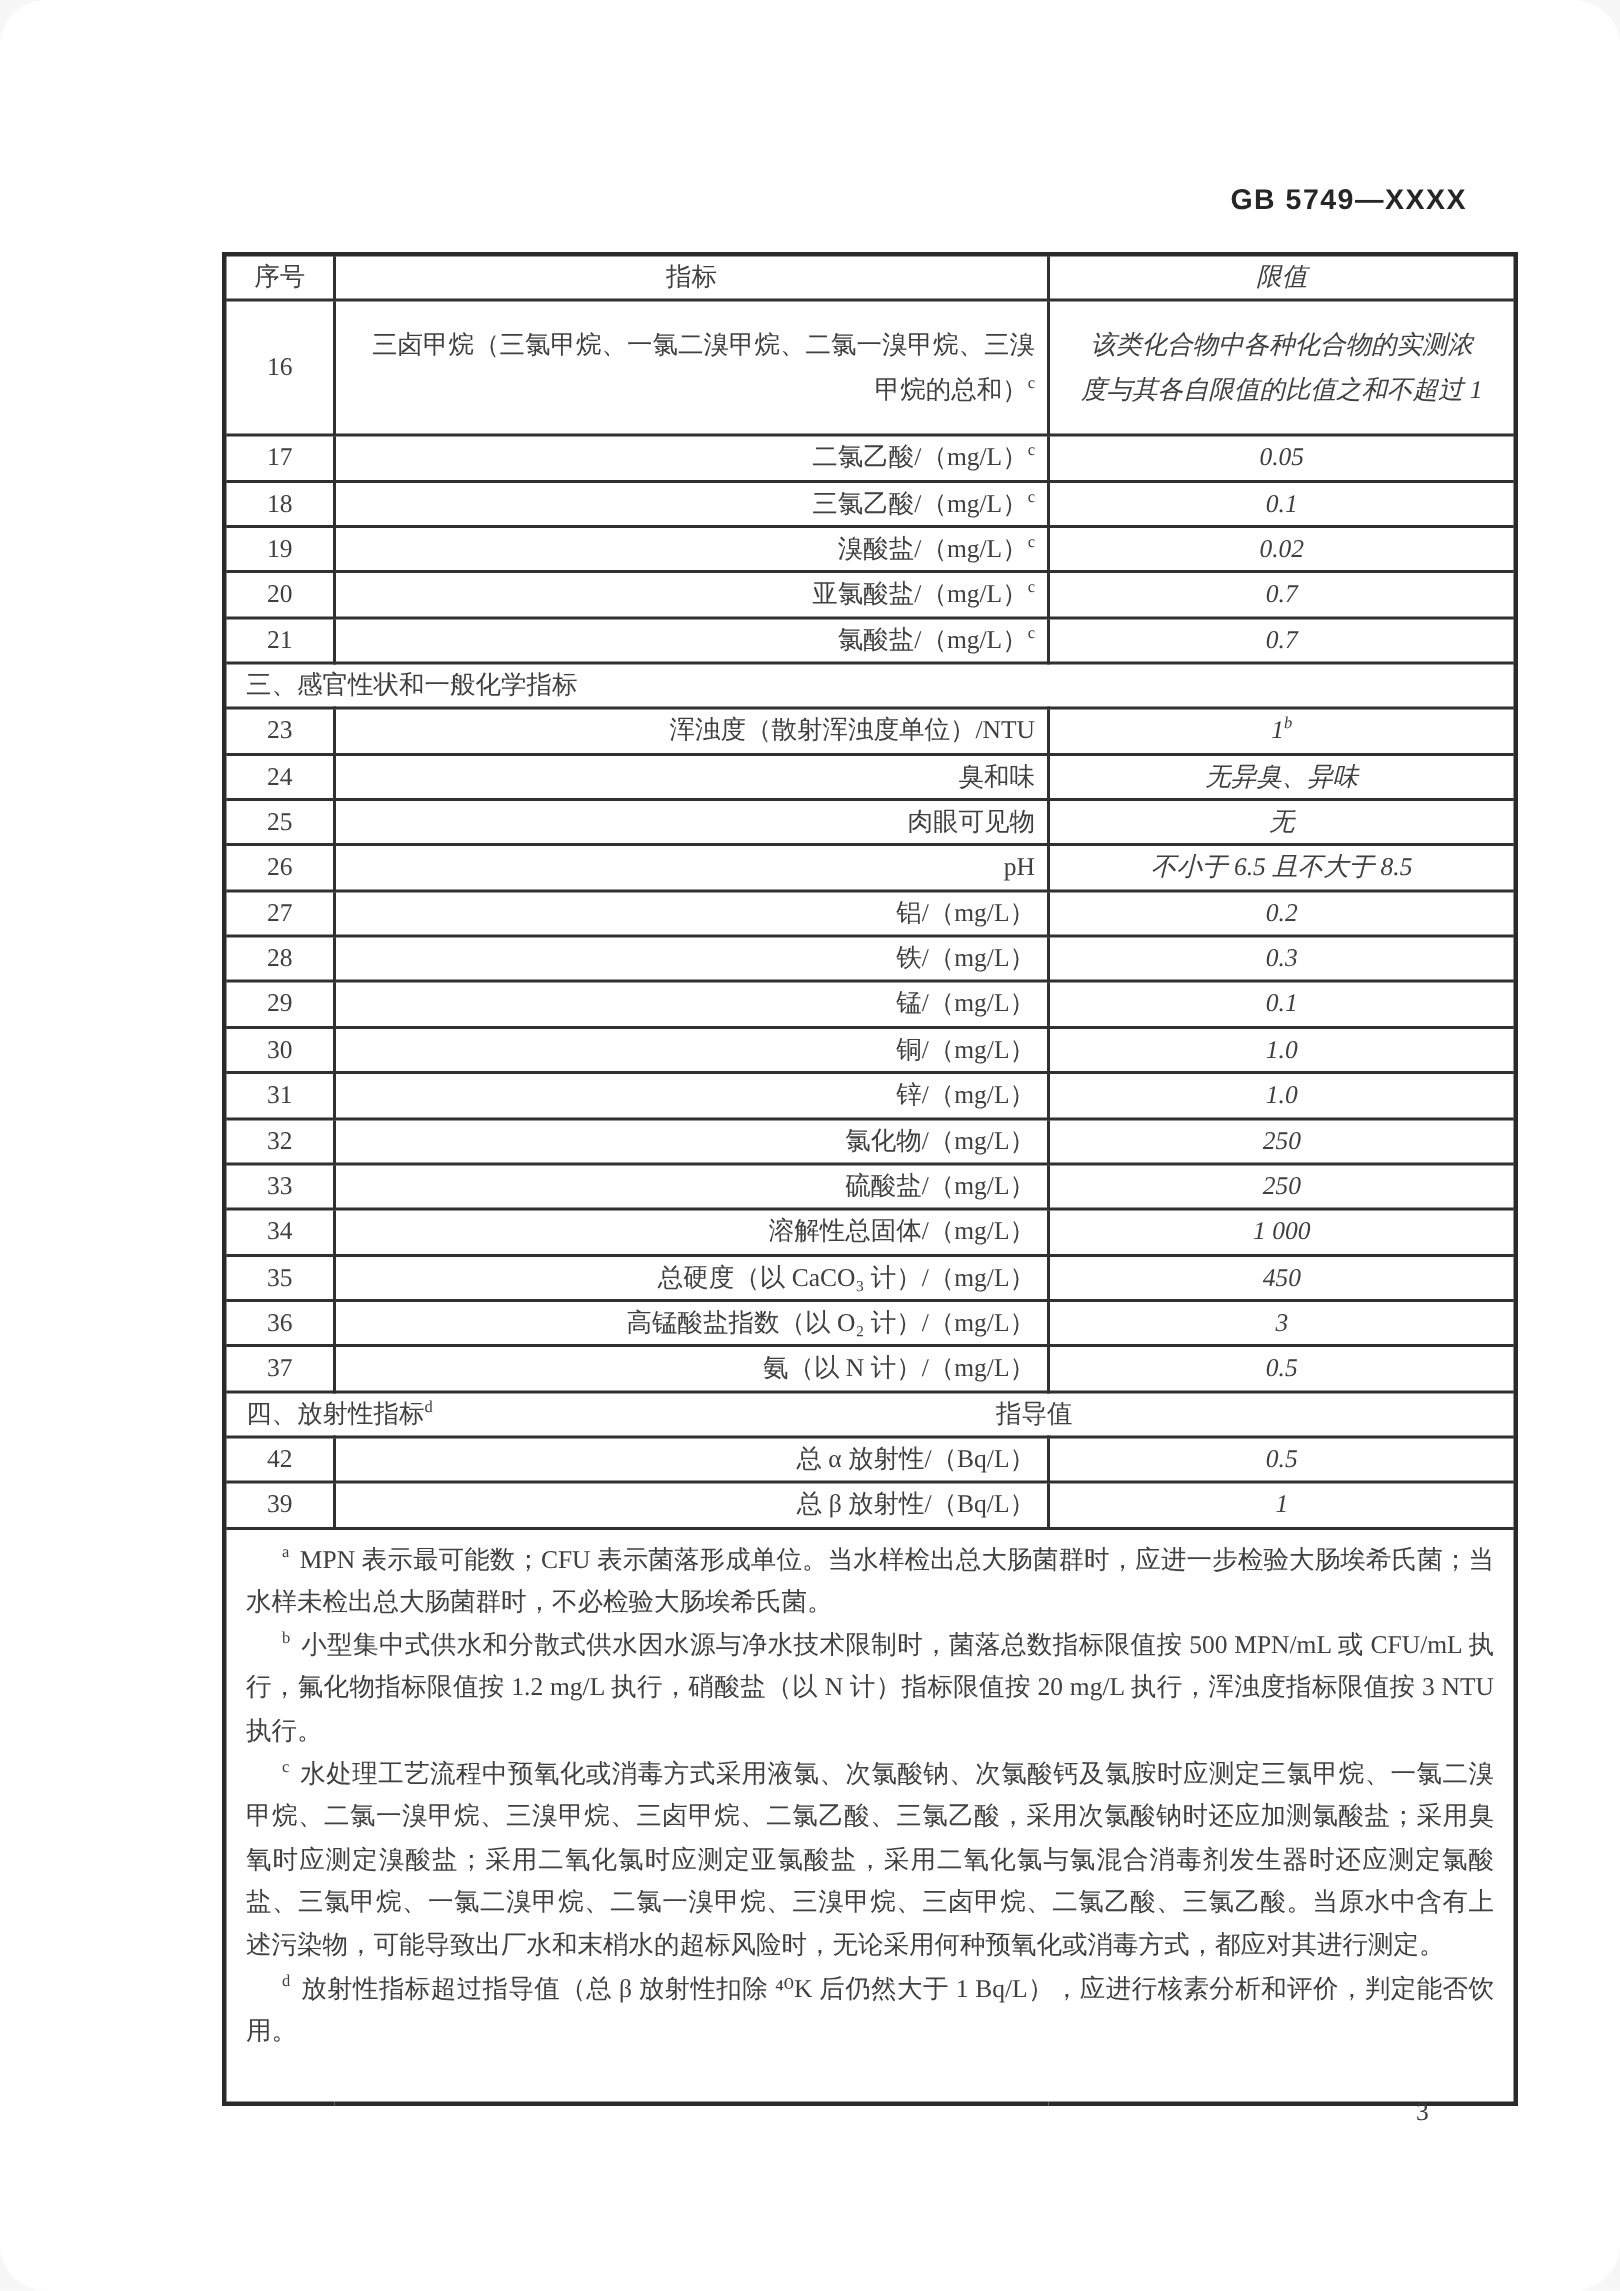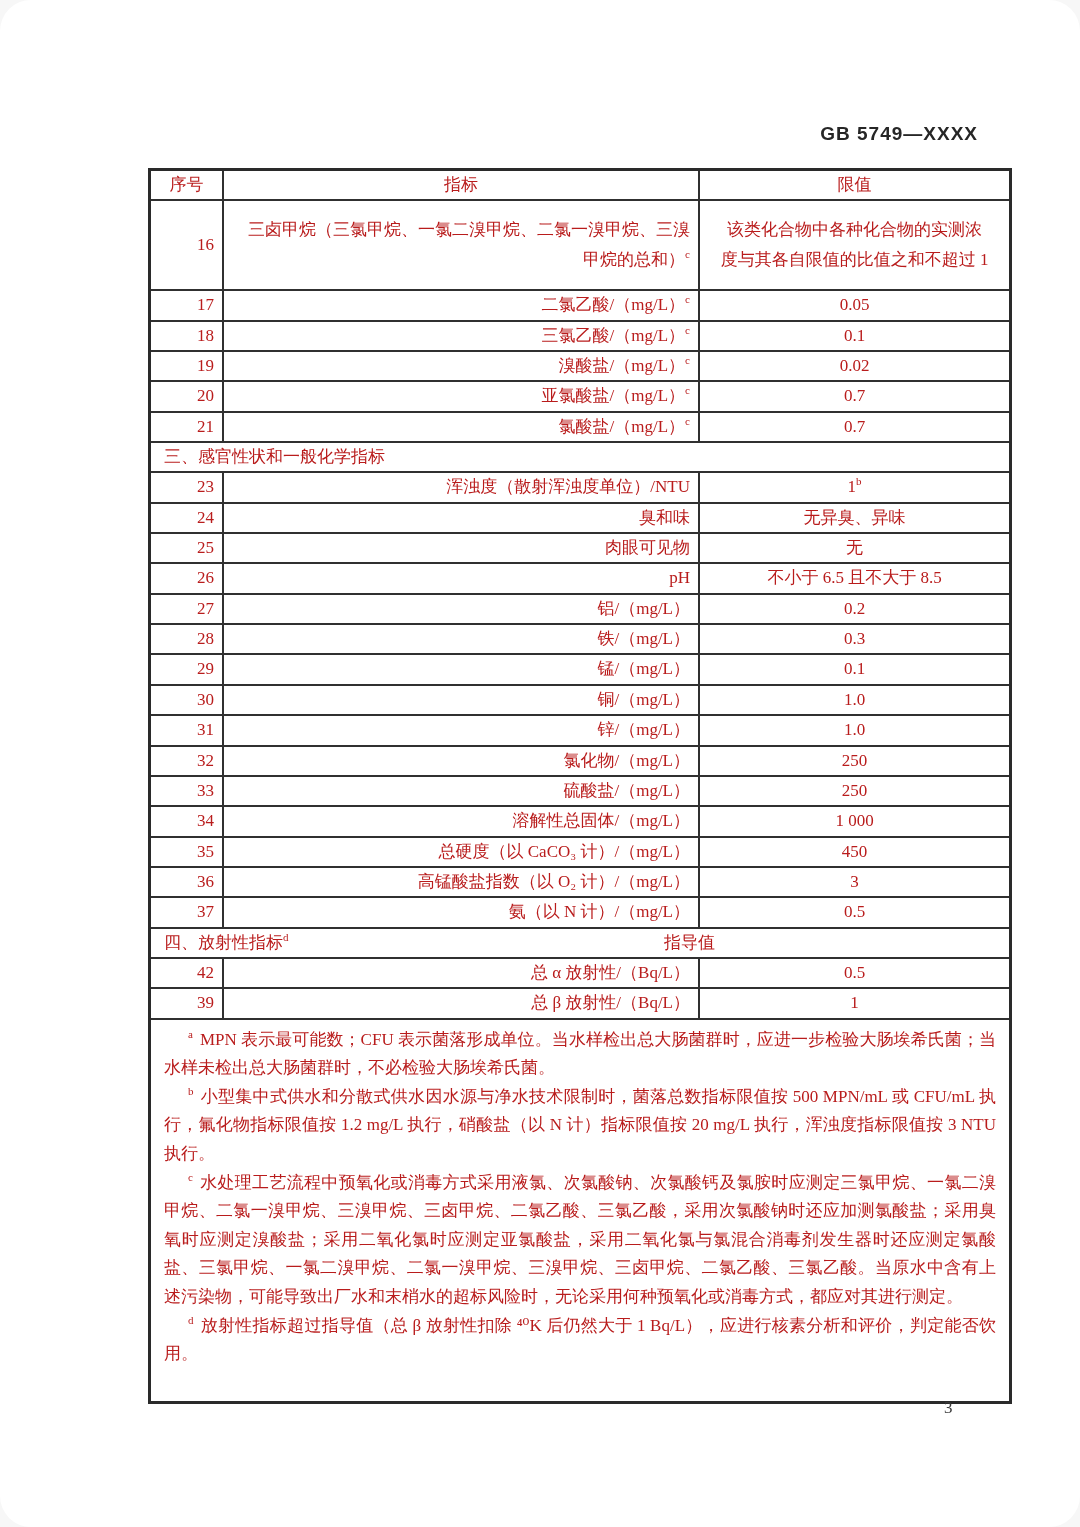--- a/index.html
+++ b/index.html
@@ -9,30 +9,30 @@
   }
   .page{position:absolute;left:0;top:0;width:1080px;height:1527px;background:#ffffff;overflow:hidden;border-radius:31px;}
   .std-header{
     position:absolute;top:123px;right:102px;
     font-family:"Liberation Sans","DejaVu Sans",sans-serif;
     font-size:19px;font-weight:bold;letter-spacing:1px;color:#262626;
   }
   table.std-table{
     position:absolute;left:148px;top:168px;width:806px;
     border-collapse:collapse;table-layout:fixed;
-    font-size:17px;color:#b91c1c;
+    font-size:17px;color:#404040;
   }
   .std-table th,.std-table td{
     border:2px solid #303030;padding:1px 8px;
     font-weight:normal;line-height:1.55;
   }
   table.std-table{border:3px solid #2a2a2a;}
-  .c-no{width:55px;text-align:right;padding:1px 2px;}
+  .c-no{width:55px;text-align:center;padding:1px 2px;}
   .c-ind{width:458px;text-align:right;padding-left:13px;}
-  .c-lim{width:293px;text-align:center;}
+  .c-lim{width:293px;text-align:center;font-style:italic;}
   .std-table th{height:26px;text-align:center;}
   .std-table td{height:25px;}
   tr.tall td{height:80px;}
   tr.tall .c-lim{line-height:1.8;padding:4px 20px;text-align:center;}
   tr.tall .c-ind{line-height:1.8;}
   td.section-cell{position:relative;text-align:left;padding-left:13px;height:24px;}
   .section-limit{
     position:absolute;left:513px;top:50%;transform:translateY(-50%);
     width:285px;
   }

